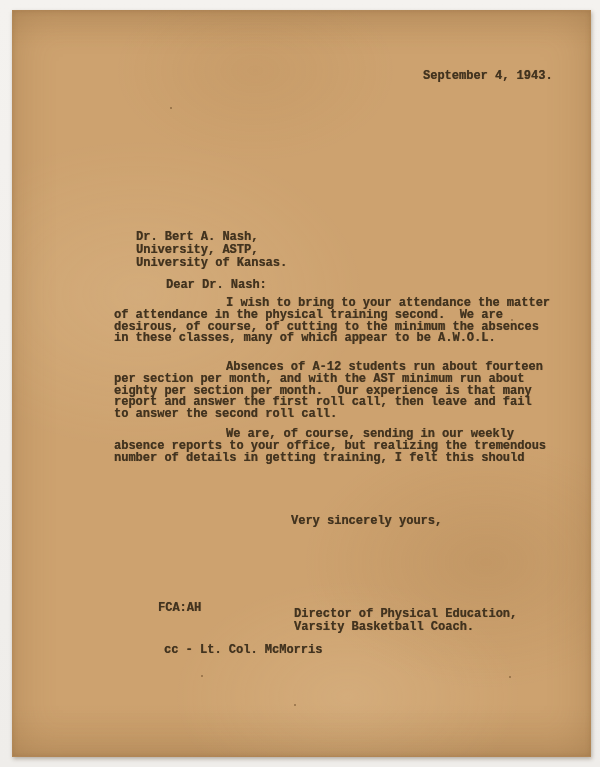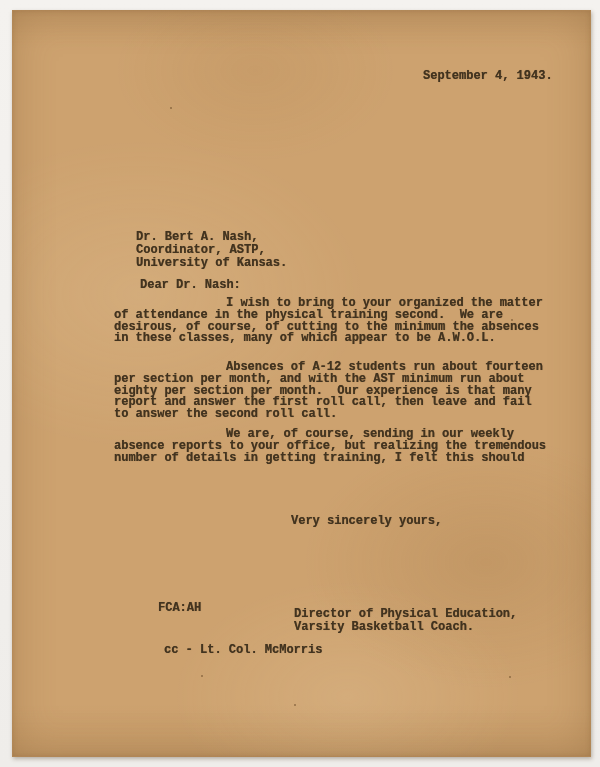--- a/index.html
+++ b/index.html
@@ -57,30 +57,30 @@
 
 <div class="scan">
   <div class="paper">
 
     <div class="txt" style="left:410px; top:60px;">
       <div class="line">September 4, 1943.</div>
     </div>
 
     <div class="txt addr" style="left:123px; top:220px;">
       <div class="line">Dr. Bert A. Nash,</div>
-      <div class="line">Coordinator, ASTP,</div>
+      <div class="line">University, ASTP,</div>
       <div class="line">University of Kansas.</div>
     </div>
 
-    <div class="txt" style="left:127px; top:269px;">
+    <div class="txt" style="left:153px; top:269px;">
       <div class="line">Dear Dr. Nash:</div>
     </div>
 
     <div class="txt" style="left:101px; top:287px;">
-      <div class="line indent">I wish to bring to your organized the matter</div>
+      <div class="line indent">I wish to bring to your attendance the matter</div>
       <div class="line">of attendance in the physical training second.  We are</div>
       <div class="line">desirous, of course, of cutting to the minimum the absences</div>
       <div class="line">in these classes, many of which appear to be A.W.O.L.</div>
     </div>
 
     <div class="txt" style="left:101px; top:351px;">
       <div class="line indent">Absences of A-12 students run about fourteen</div>
       <div class="line">per section per month, and with the AST minimum run about</div>
       <div class="line">eighty per section per month.  Our experience is that many</div>
       <div class="line">report and answer the first roll call, then leave and fail</div>

